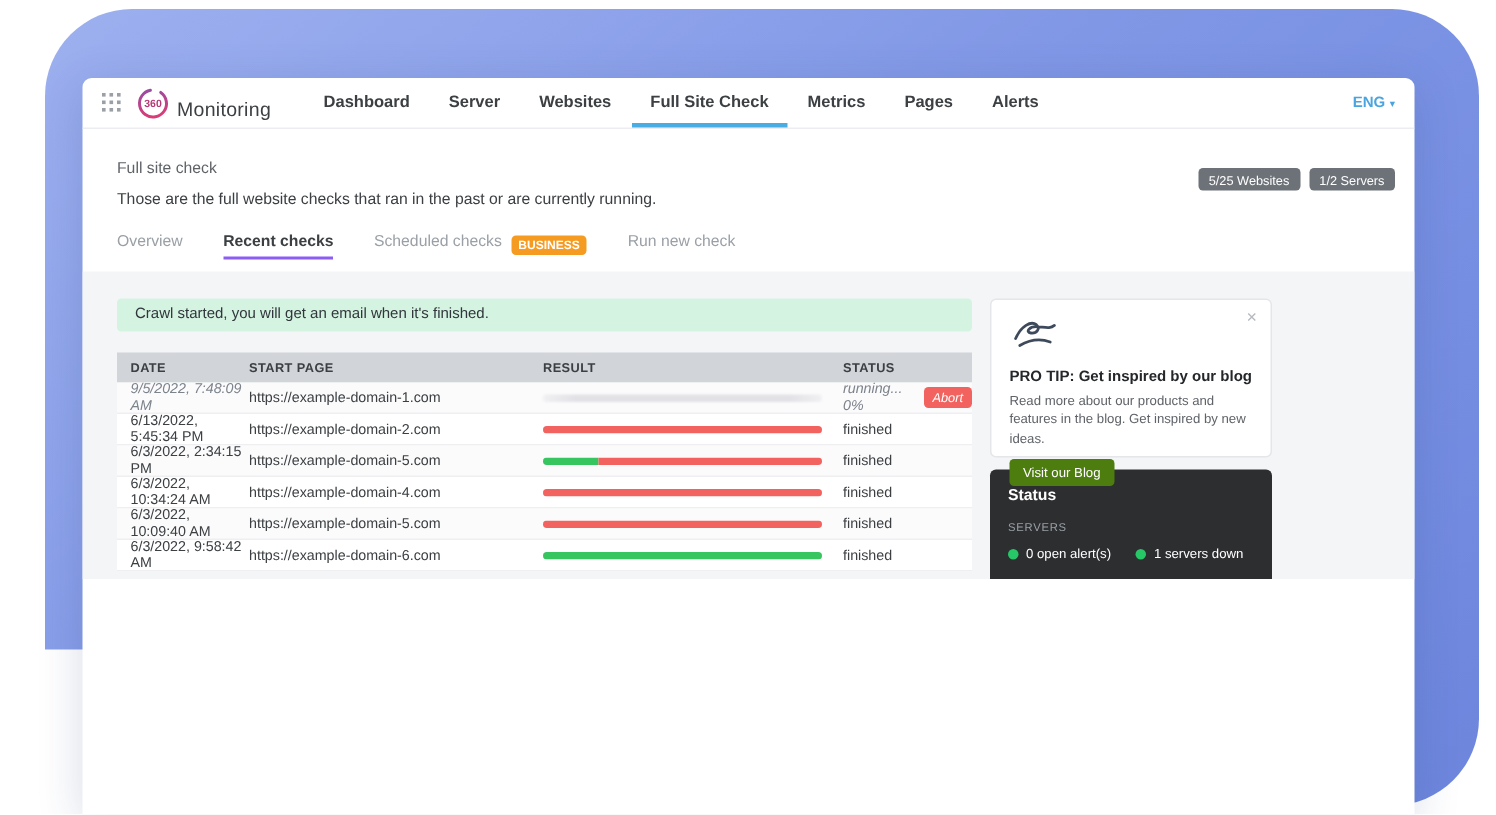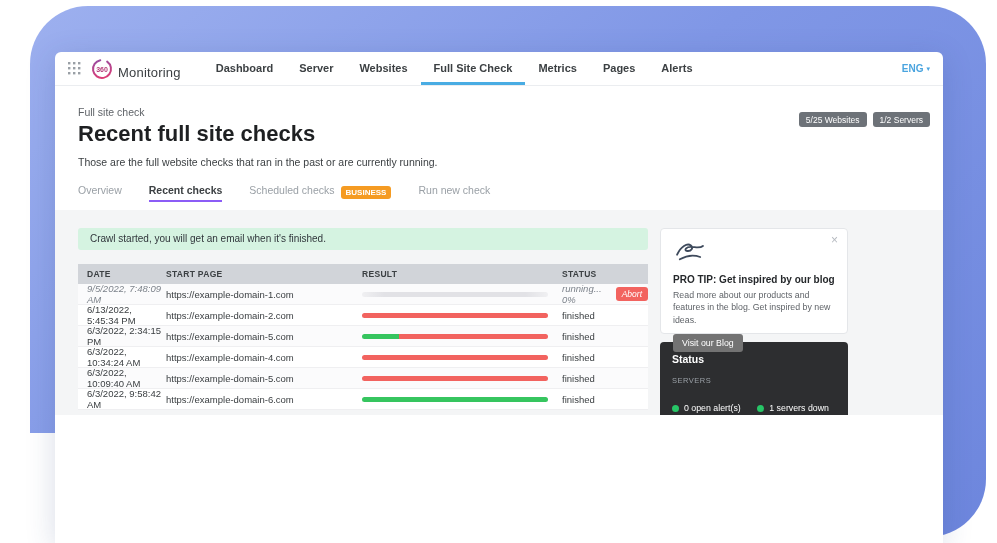--- a/index.html
+++ b/index.html
@@ -64,27 +64,27 @@
   .bar .seg-green { background:#36c55f; height:100%; }
   .bar .seg-red { background:#f2635f; height:100%; }
   .bar.pending { background:linear-gradient(90deg,#f0f0f2,#e2e2e6 12%,#e2e2e6 88%,#f0f0f2); filter:blur(.6px); }
   .abort-btn { background:#f2635f; color:#fff; font-size:8.5px; font-style:italic; padding:2px 6px; border-radius:3px; border:none; margin-left:5px; cursor:pointer; font-family:inherit; }
 
   
   .protip { position:relative; background:#fff; border:1px solid #e4e6e9; border-radius:4px; padding:10px 12px; height:106px; }
   .protip .close { position:absolute; top:4px; right:9px; color:#b6bac0; font-size:12px; cursor:pointer; }
   .protip-title { margin-top:7px; font-size:10px; font-weight:700; color:#25282b; }
   .protip-body { margin-top:4px; font-size:8.8px; color:#5f6368; line-height:1.4; }
-  .blog-btn { margin-top:8px; background:#737373; color:#fff; font-size:8.8px; padding:4px 9px; border-radius:3px; border:none; cursor:pointer; font-family:inherit; }
+  .blog-btn { margin-top:8px; background:#4d7c0f; color:#fff; font-size:8.8px; padding:4px 9px; border-radius:3px; border:none; cursor:pointer; font-family:inherit; }
 
   
   .status-panel { margin-top:8px; background:#2d2e30; border-radius:4px; padding:11px 12px; color:#fff; height:100px; }
   .status-title { font-size:10.5px; font-weight:700; }
   .sect-label { margin-top:11px; font-size:7.5px; color:#9aa0a6; letter-spacing:.5px; }
-  .sect-items { display:flex; margin-top:18px; }
+  .sect-items { display:flex; margin-top:8px; }
   .sect-item { display:flex; align-items:center; gap:5px; font-size:8.8px; }
   .sect-item:first-child { width:52%; }
   .dot { width:7px; height:7px; border-radius:50%; background:#27c667; flex:0 0 auto; }
 </style>
 </head>
 <body>
 
 <div class="stage">
   <div class="frame"></div>
   <div class="frame-fade-bottom"></div>
@@ -134,21 +134,20 @@
         <span class="caret">▾</span>
       </span>
     </div>
 
     <div class="page-head">
       <div class="counters">
           <div class="counter">5/25 Websites</div>
           <div class="counter">1/2 Servers</div>
         </div>
       <div class="breadcrumb">Full site check</div>
-      <h1 class="page-title">Recent full site checks</h1>
       <div class="page-sub">Those are the full website checks that ran in the past or are currently running.</div>
     </div>
 
     <div class="tabs">
         <div class="tab">
           <span class="lbl">Overview</span>
         </div>
         <div class="tab active">
           <span class="lbl">Recent checks</span>
         </div>

